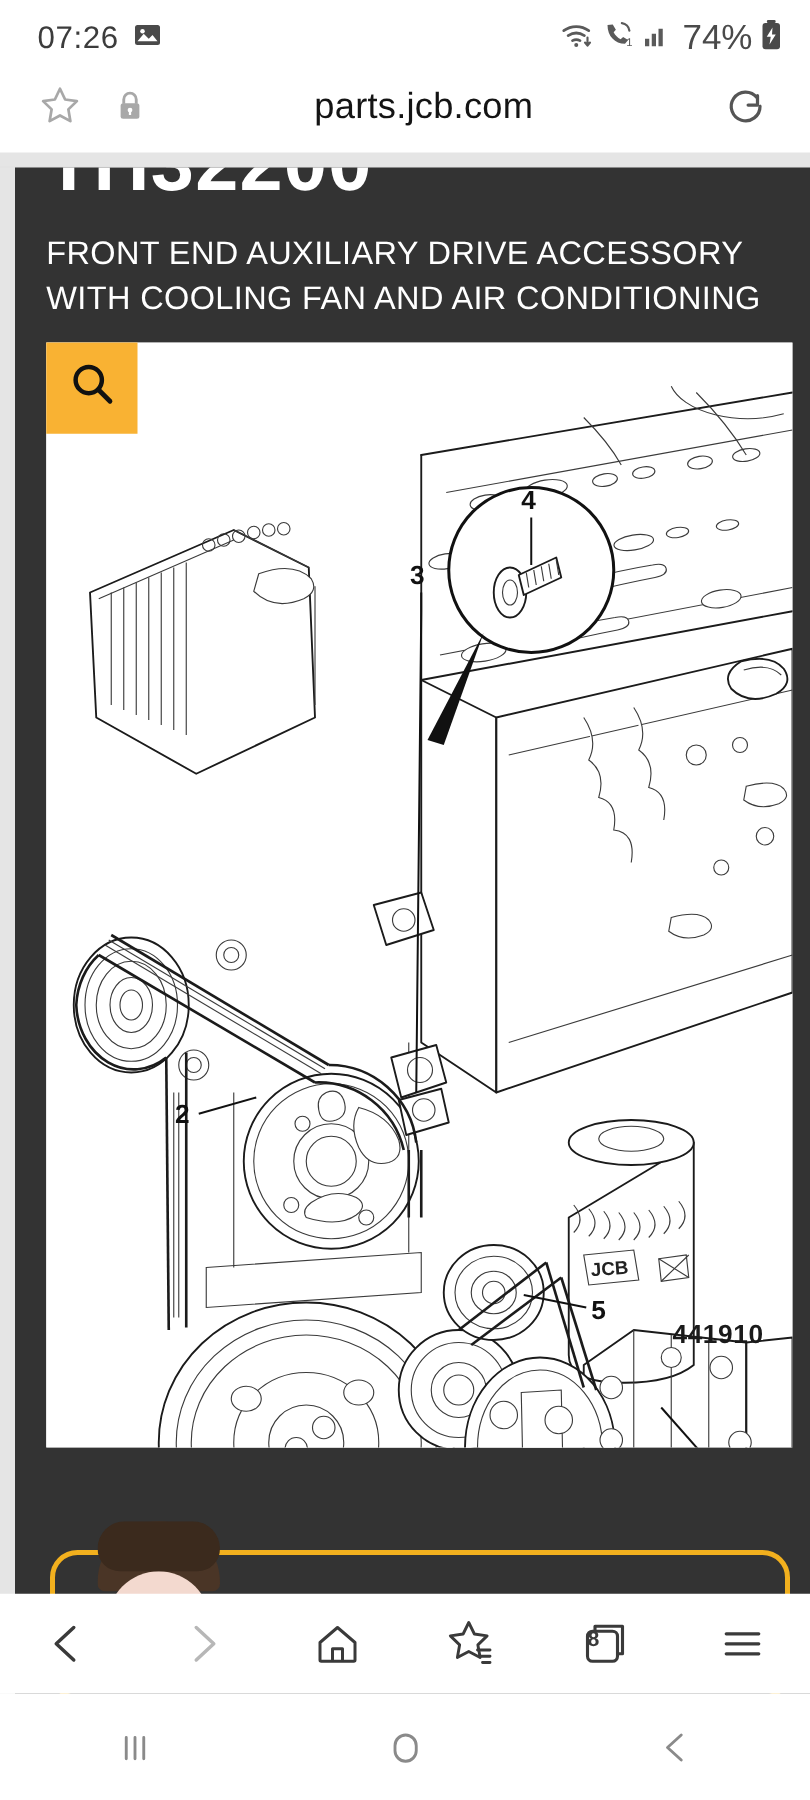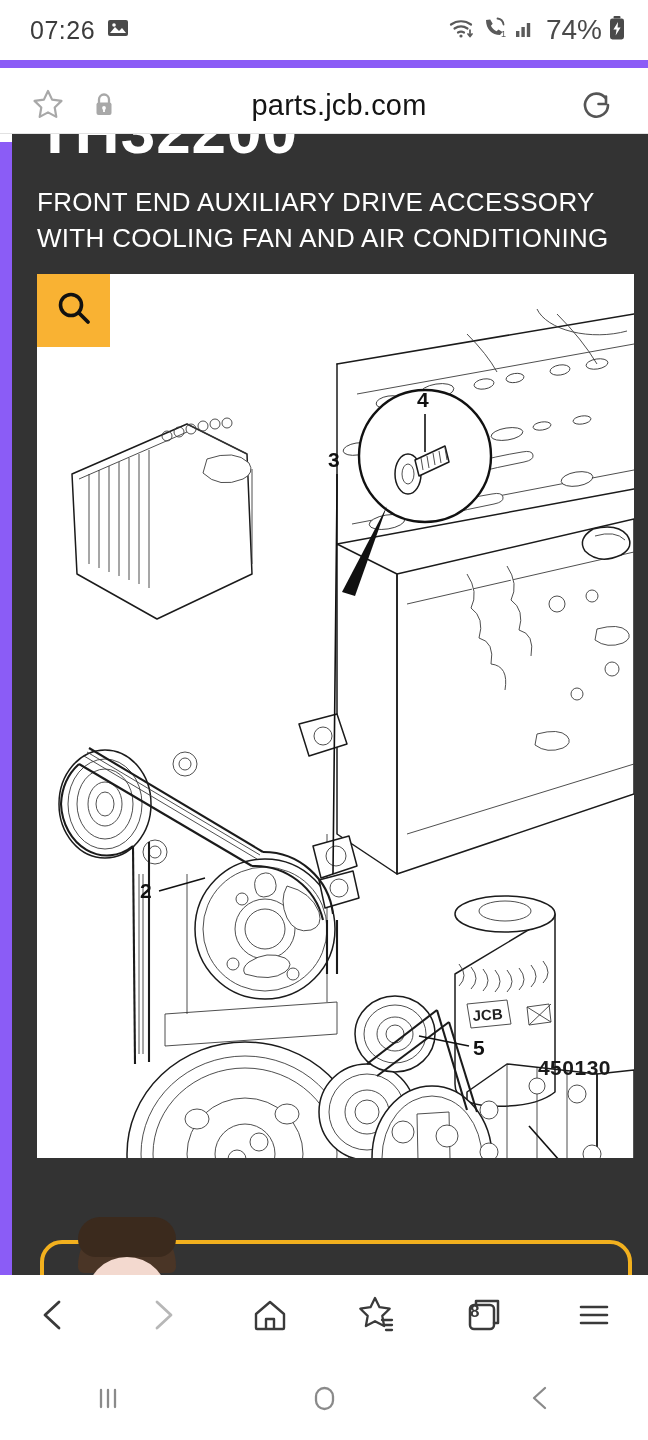--- a/index.html
+++ b/index.html
@@ -2,37 +2,37 @@
 <html><head>
 <meta charset="utf-8">
 <style>
   * { box-sizing: border-box; margin: 0; padding: 0; }
   html, body {
     width: 648px; height: 1440px;
     background: #ffffff;
     font-family: "Liberation Sans", sans-serif;
     overflow: hidden;
   }
-  #app { position: relative; width: 648px; height: 1440px; background: #8b5cf6; }
+  #app { position: relative; width: 648px; height: 1440px; background: #e5e5e5; }
 
   
   .statusbar {
     position: absolute; top: 0; left: 0; width: 648px; height: 60px;
     background: #ffffff; display: flex; align-items: center;
     padding: 0 22px 0 30px;
   }
   .sb-left { display: flex; align-items: center; gap: 12px; }
   .sb-clock { font-size: 25px; color: #3c3c3c; letter-spacing: .5px; }
   .sb-right { margin-left: auto; display: flex; align-items: center; gap: 6px; }
   .sb-batt-text { font-size: 28px; color: #4a4a4a; margin-left: 4px; }
   .icon-sq { display: inline-block; }
 
   
   .urlbar {
-    position: absolute; top: 68px; left: 0; width: 648px; height: 74px;
+    position: absolute; top: 48px; left: 0; width: 648px; height: 74px;
     background: #ffffff; display: flex; align-items: center; padding: 0 26px;
   }
   .urlbar .star { width: 44px; height: 44px; display: flex; align-items: center; justify-content: center; }
   .urlbar .lock { width: 40px; height: 44px; display: flex; align-items: center; justify-content: center; margin-left: 14px; }
   .url-text {
     flex: 1; text-align: center; font-size: 29px; color: #141414;
     font-weight: 500; letter-spacing: .2px; margin-left: -18px;
   }
   .urlbar .reload { width: 50px; height: 50px; display: flex; align-items: center; justify-content: center; }
   .urlbar-divider { position: absolute; top: 133px; left: 0; width: 648px; height: 1px; background: #e2e2e2; }
@@ -490,21 +490,21 @@
           <path class="lead" d="M272 972 L254 1022"></path>
           <text class="cal" x="243" y="1044">1</text>
         </g>
 
         <g>
           <path class="lead" d="M492 852 L545 912"></path>
           <text class="cal" x="548" y="932">6</text>
         </g>
       </svg>
 
-      <div class="fig-num">450130</div>
+      <div class="fig-num">441910</div>
     </div>
 
     <div class="promo-card"></div>
     <div class="promo-avatar">
       <div class="hair"></div>
       <div class="face"></div>
       <div class="hair2"></div>
     </div>
   </div>
 

